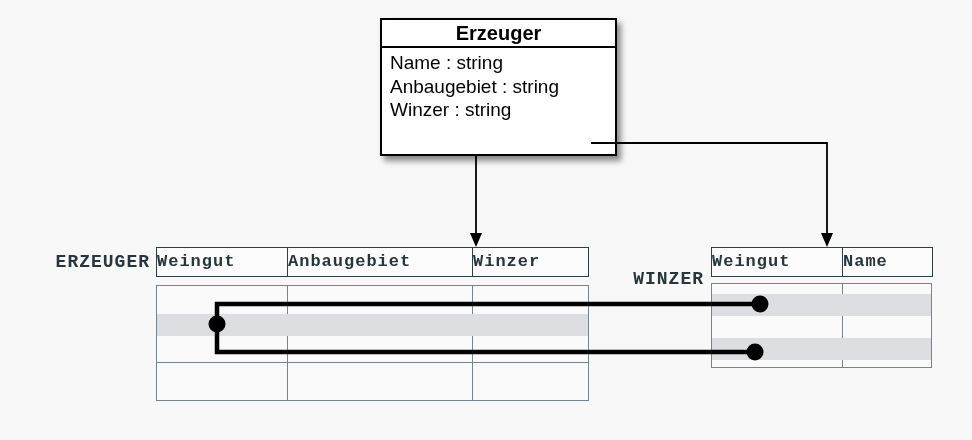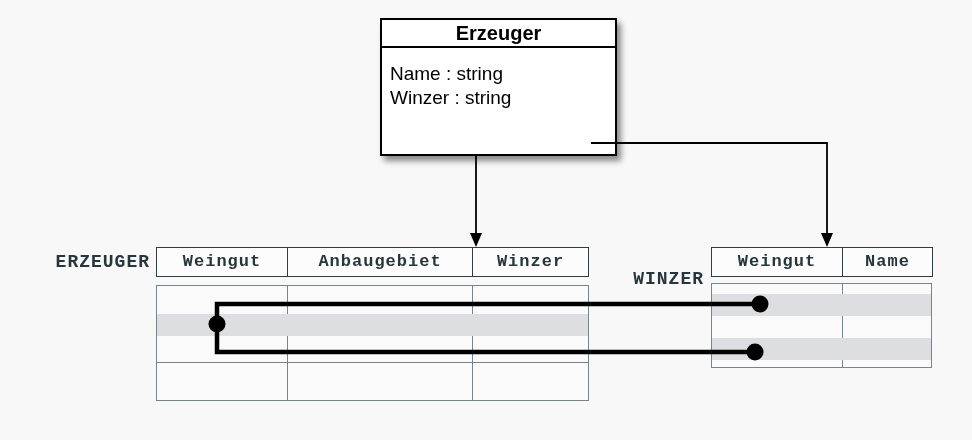--- a/index.html
+++ b/index.html
@@ -14,41 +14,41 @@
   .class-box{
     position:absolute;left:380px;top:18px;width:237px;height:138px;
     background:#ffffff;border:2.5px solid #000;box-sizing:border-box;
     box-shadow:4px 5px 6px rgba(0,0,0,0.45);
   }
   .class-box .title{
     height:26px;line-height:26px;text-align:center;
     font-weight:bold;font-size:20px;color:#000;
     border-bottom:2.5px solid #000;
   }
-  .class-box .attrs{padding:3px 6px 0 8px;margin-top:11px;}
+  .class-box .attrs{padding:3px 6px 0 8px;}
   .class-box .attr{
     font-size:19px;line-height:23.5px;color:#000;white-space:nowrap;
   }
   
   .tbl-label{
     position:absolute;
     font-family:"Liberation Mono",monospace;font-weight:bold;
     font-size:18px;letter-spacing:1px;color:#27363d;
     line-height:22px;text-align:right;
   }
   
   .hdr{
     position:absolute;display:flex;box-sizing:border-box;
     border:1.5px solid #2f3e44;background:#fcfcfc;height:30px;
   }
   .hdr .cell{
     box-sizing:border-box;height:100%;
     font-family:"Liberation Mono",monospace;font-weight:bold;
     font-size:17px;letter-spacing:1px;color:#27363d;
-    text-align:center;line-height:27px;
+    text-align:left;line-height:27px;
   }
   .hdr .cell.sep{border-right:1.5px solid #2f3e44;}
   
   .bodytbl{
     position:absolute;box-sizing:border-box;
     border:1.5px solid #76858b;background:#fafafa;
   }
   .vsep{position:absolute;top:0;bottom:0;width:1.5px;background:#76858b;z-index:1;}
   .hsep{position:absolute;left:0;right:0;height:1.5px;background:#76858b;z-index:1;}
   .hl-row{position:absolute;left:0;right:0;height:22px;background:#dcdee2;z-index:2;}
@@ -57,20 +57,21 @@
 </style>
 </head>
 <body>
 
 <div class="stage">
 
   <div class="class-box">
     <div class="title">Erzeuger</div>
     <div class="attrs">
       <div class="attr">Name : string</div>
+      <div class="attr">Anbaugebiet : string</div>
       <div class="attr">Winzer : string</div>
     </div>
   </div>
 
   <div class="tbl-label" style="left:34px;top:251px;width:116px;">ERZEUGER</div>
 
   <div class="hdr" style="left:156px;top:247px;width:433px;">
     <div class="cell sep" style="width:131px;">Weingut</div>
     <div class="cell sep" style="width:185px;">Anbaugebiet</div>
     <div class="cell" style="flex:1;">Winzer</div>

